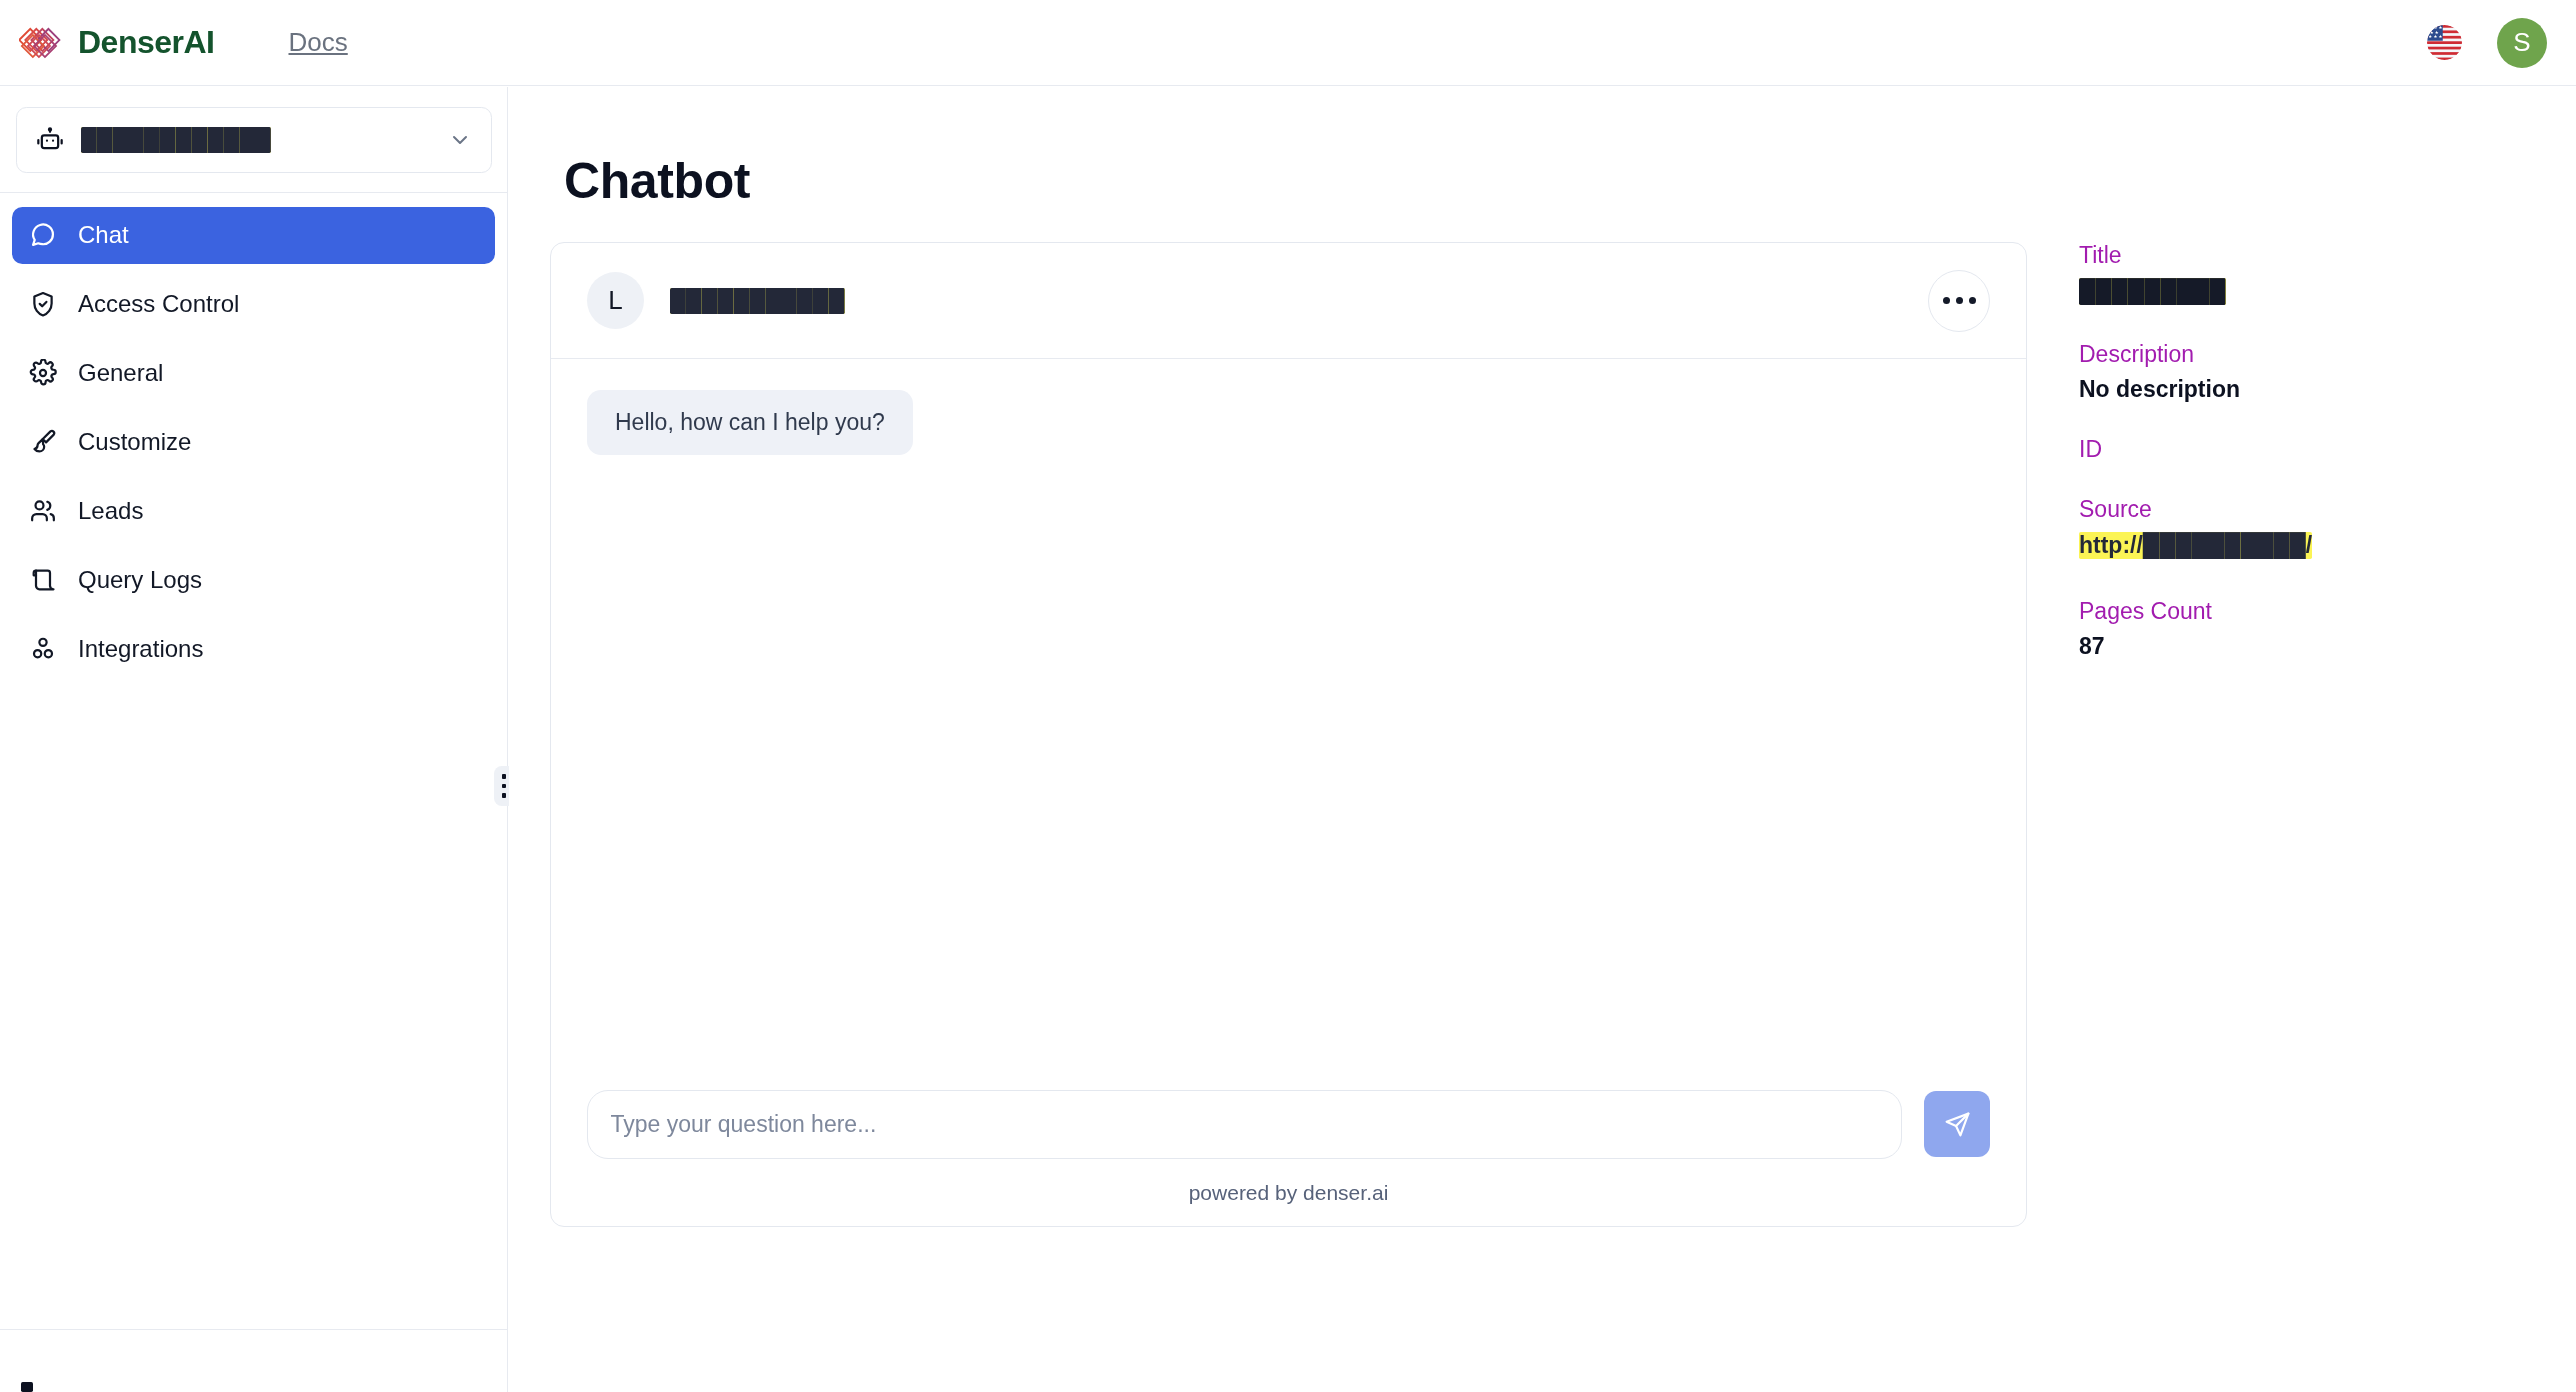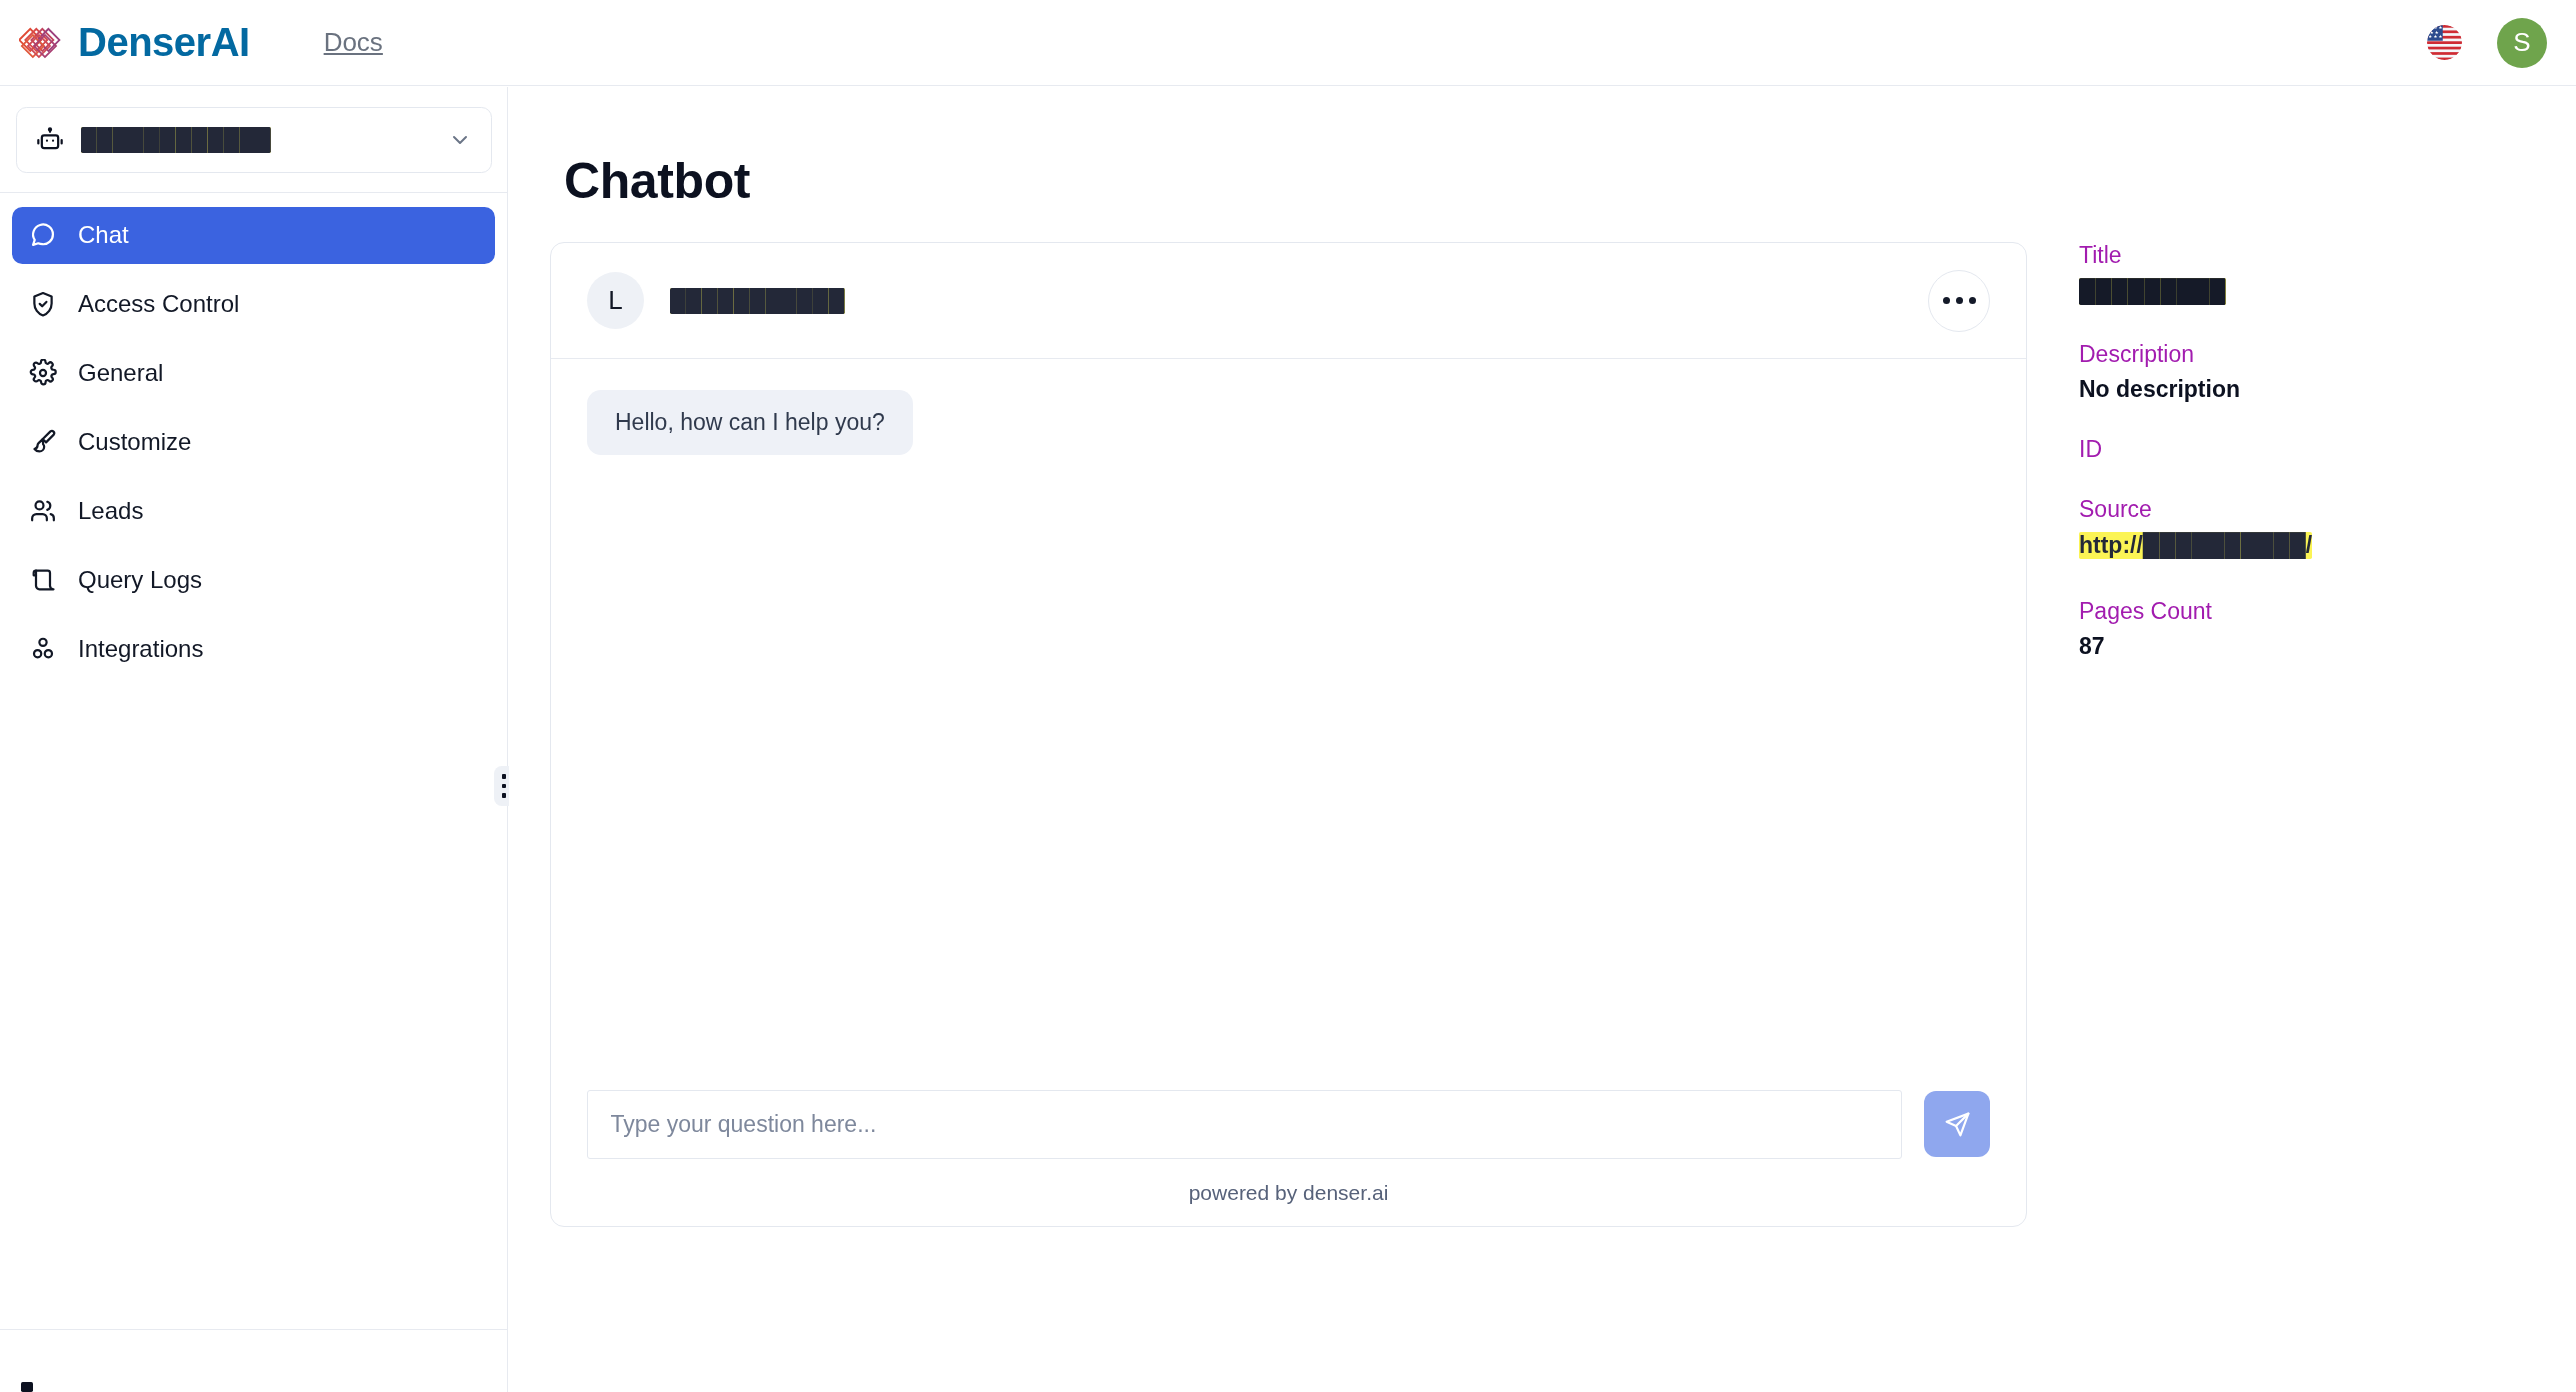--- a/index.html
+++ b/index.html
@@ -24,23 +24,23 @@
     align-items: center;
   }
   .brand {
     display: flex;
     align-items: center;
     gap: 14px;
     margin-left: 19px;
   }
   .brand-logo { width: 45px; height: 45px; display: block; }
   .brand-name {
-    font-size: 40px;
+    font-size: 32px;
     font-weight: bold;
-    color: #0369a1;
+    color: #14532d;
     letter-spacing: -0.5px;
   }
   .nav-docs {
     margin-left: 74px;
     font-size: 26px;
     color: #6a727f;
   }
   .topbar-right {
     margin-left: auto;
     display: flex;
@@ -236,21 +236,21 @@
   }
   .input-row {
     display: flex;
     align-items: center;
     gap: 22.4px;
   }
   .q-input {
     flex: 1;
     height: 69px;
     border: 0.9px solid #e4e8ef;
-    border-radius: 3px;
+    border-radius: 21px;
     padding: 0 22.4px;
     font-size: 23px;
     color: #121826;
     background: #ffffff;
     font-family: "Liberation Sans", sans-serif;
   }
   .q-input::placeholder { color: #7e889c; }
   .send-btn {
     width: 66px; height: 66px;
     border-radius: 12px;

